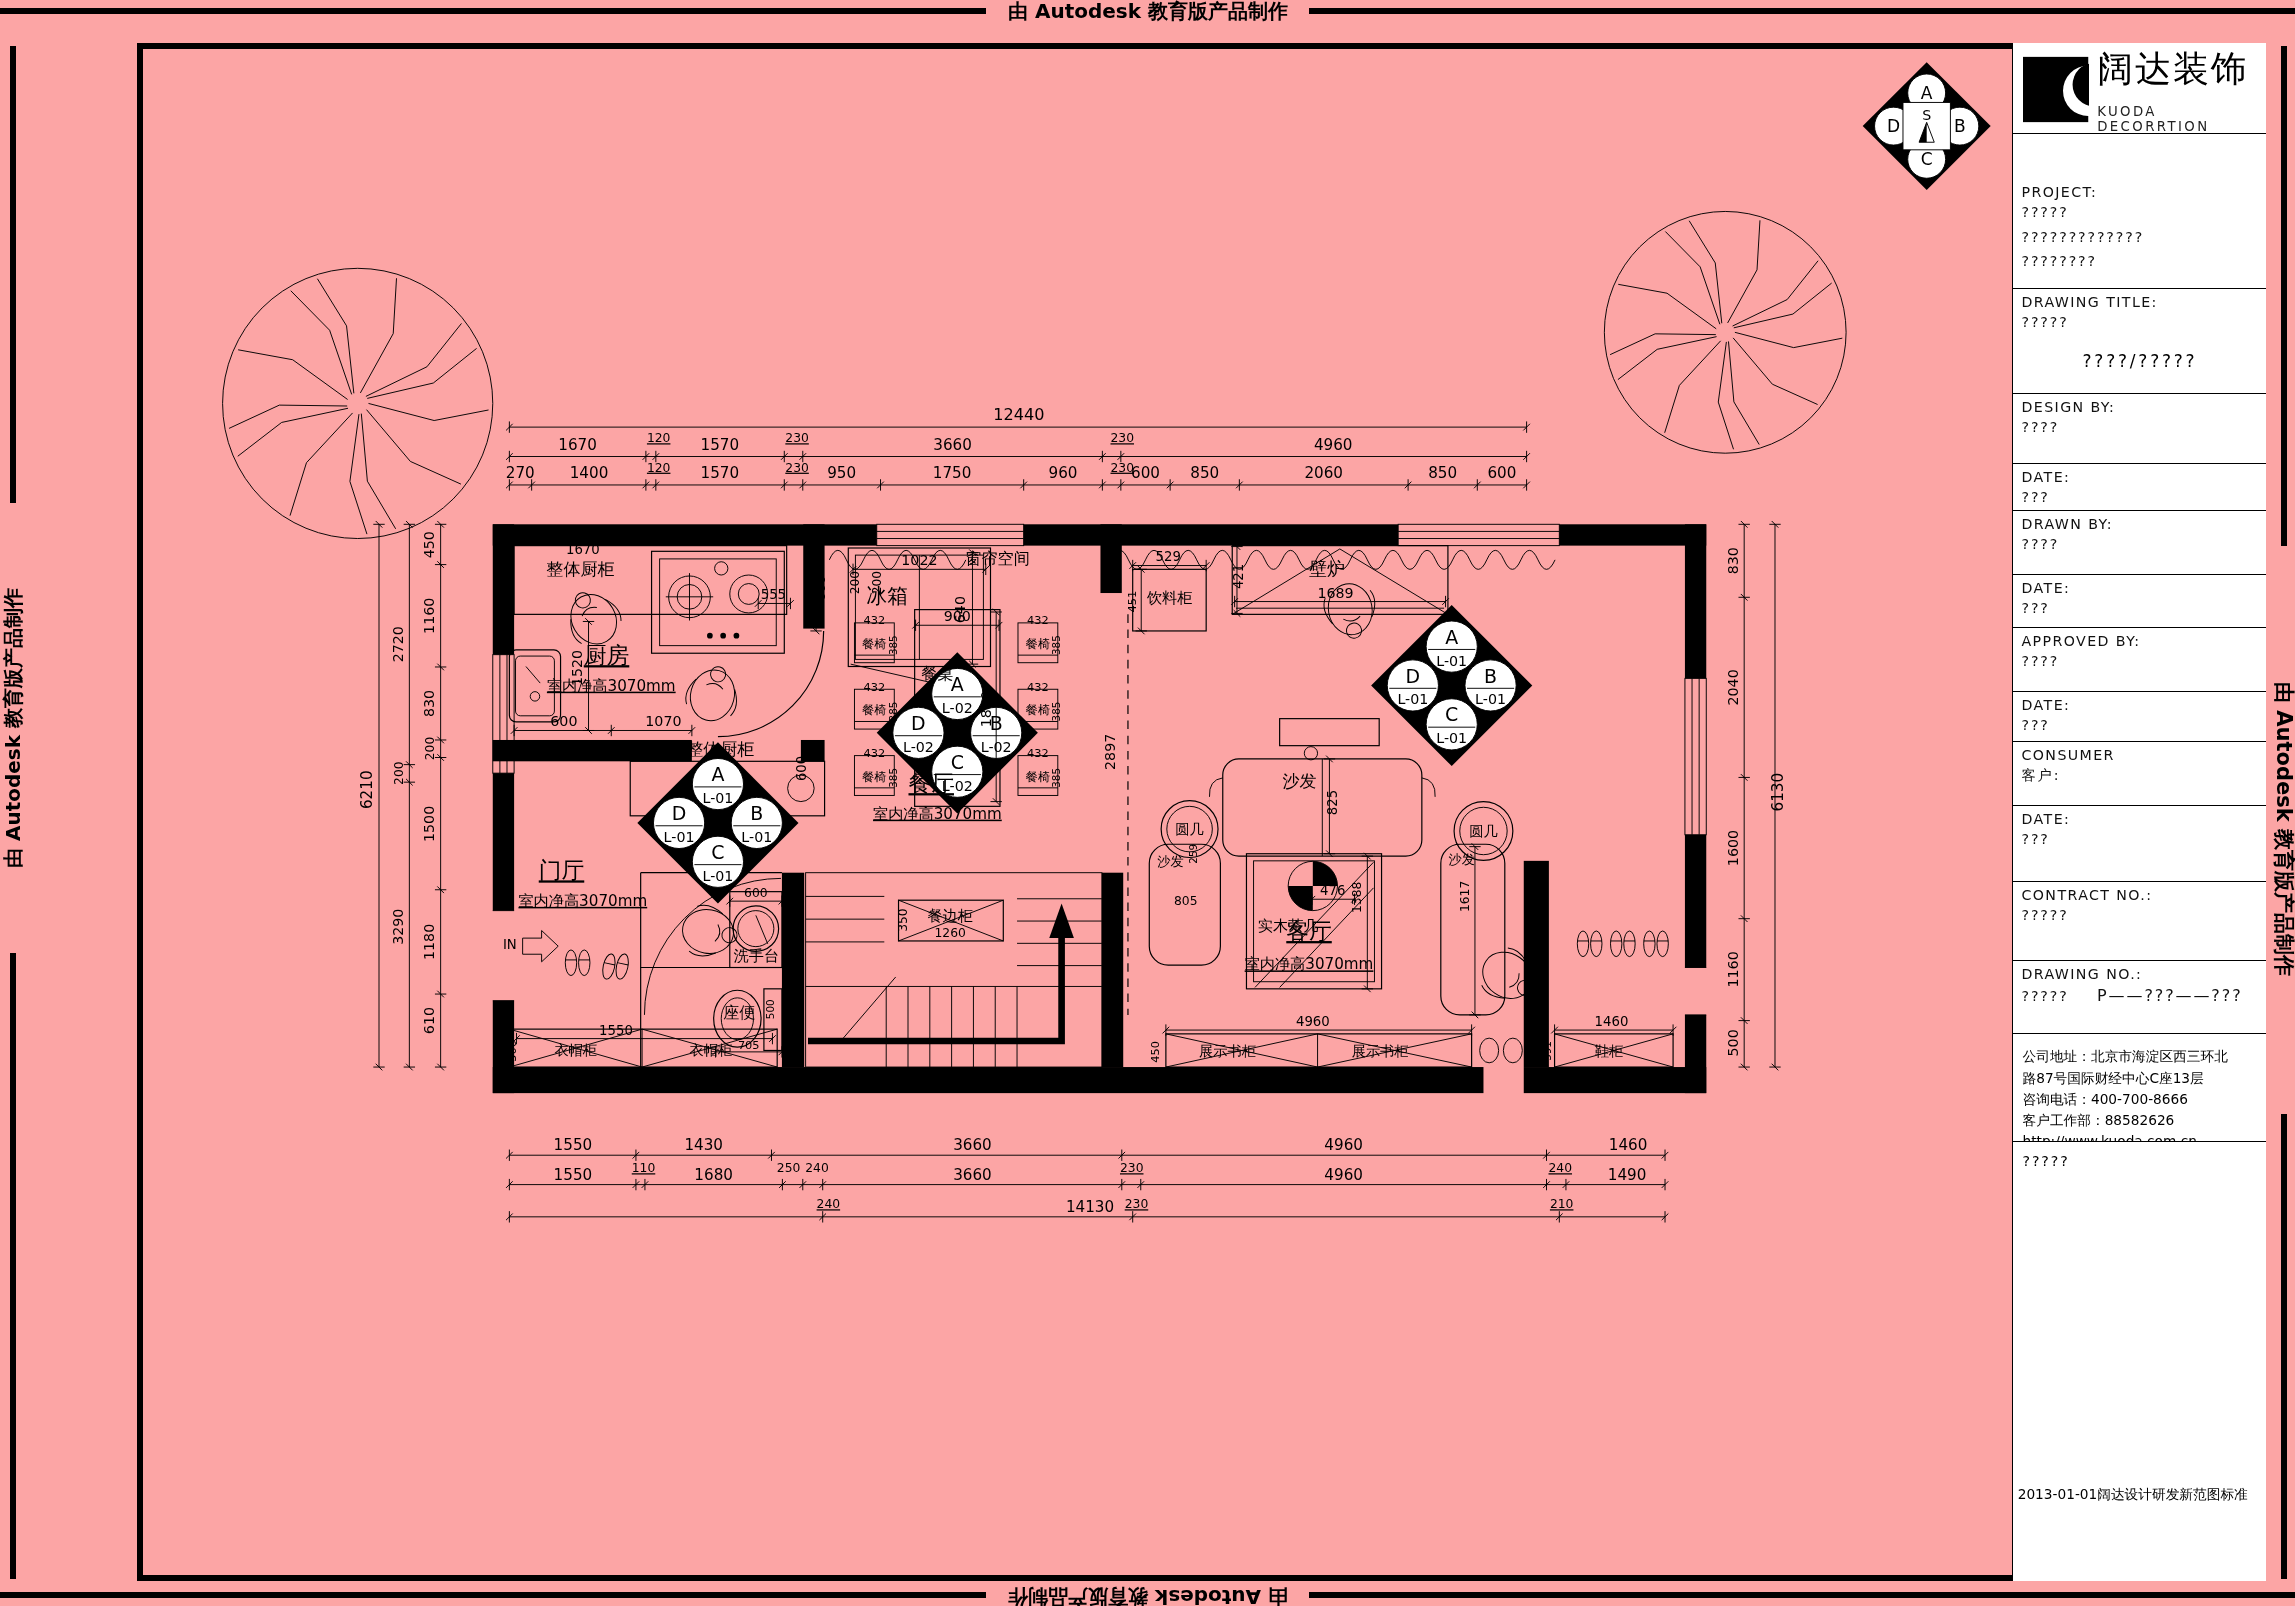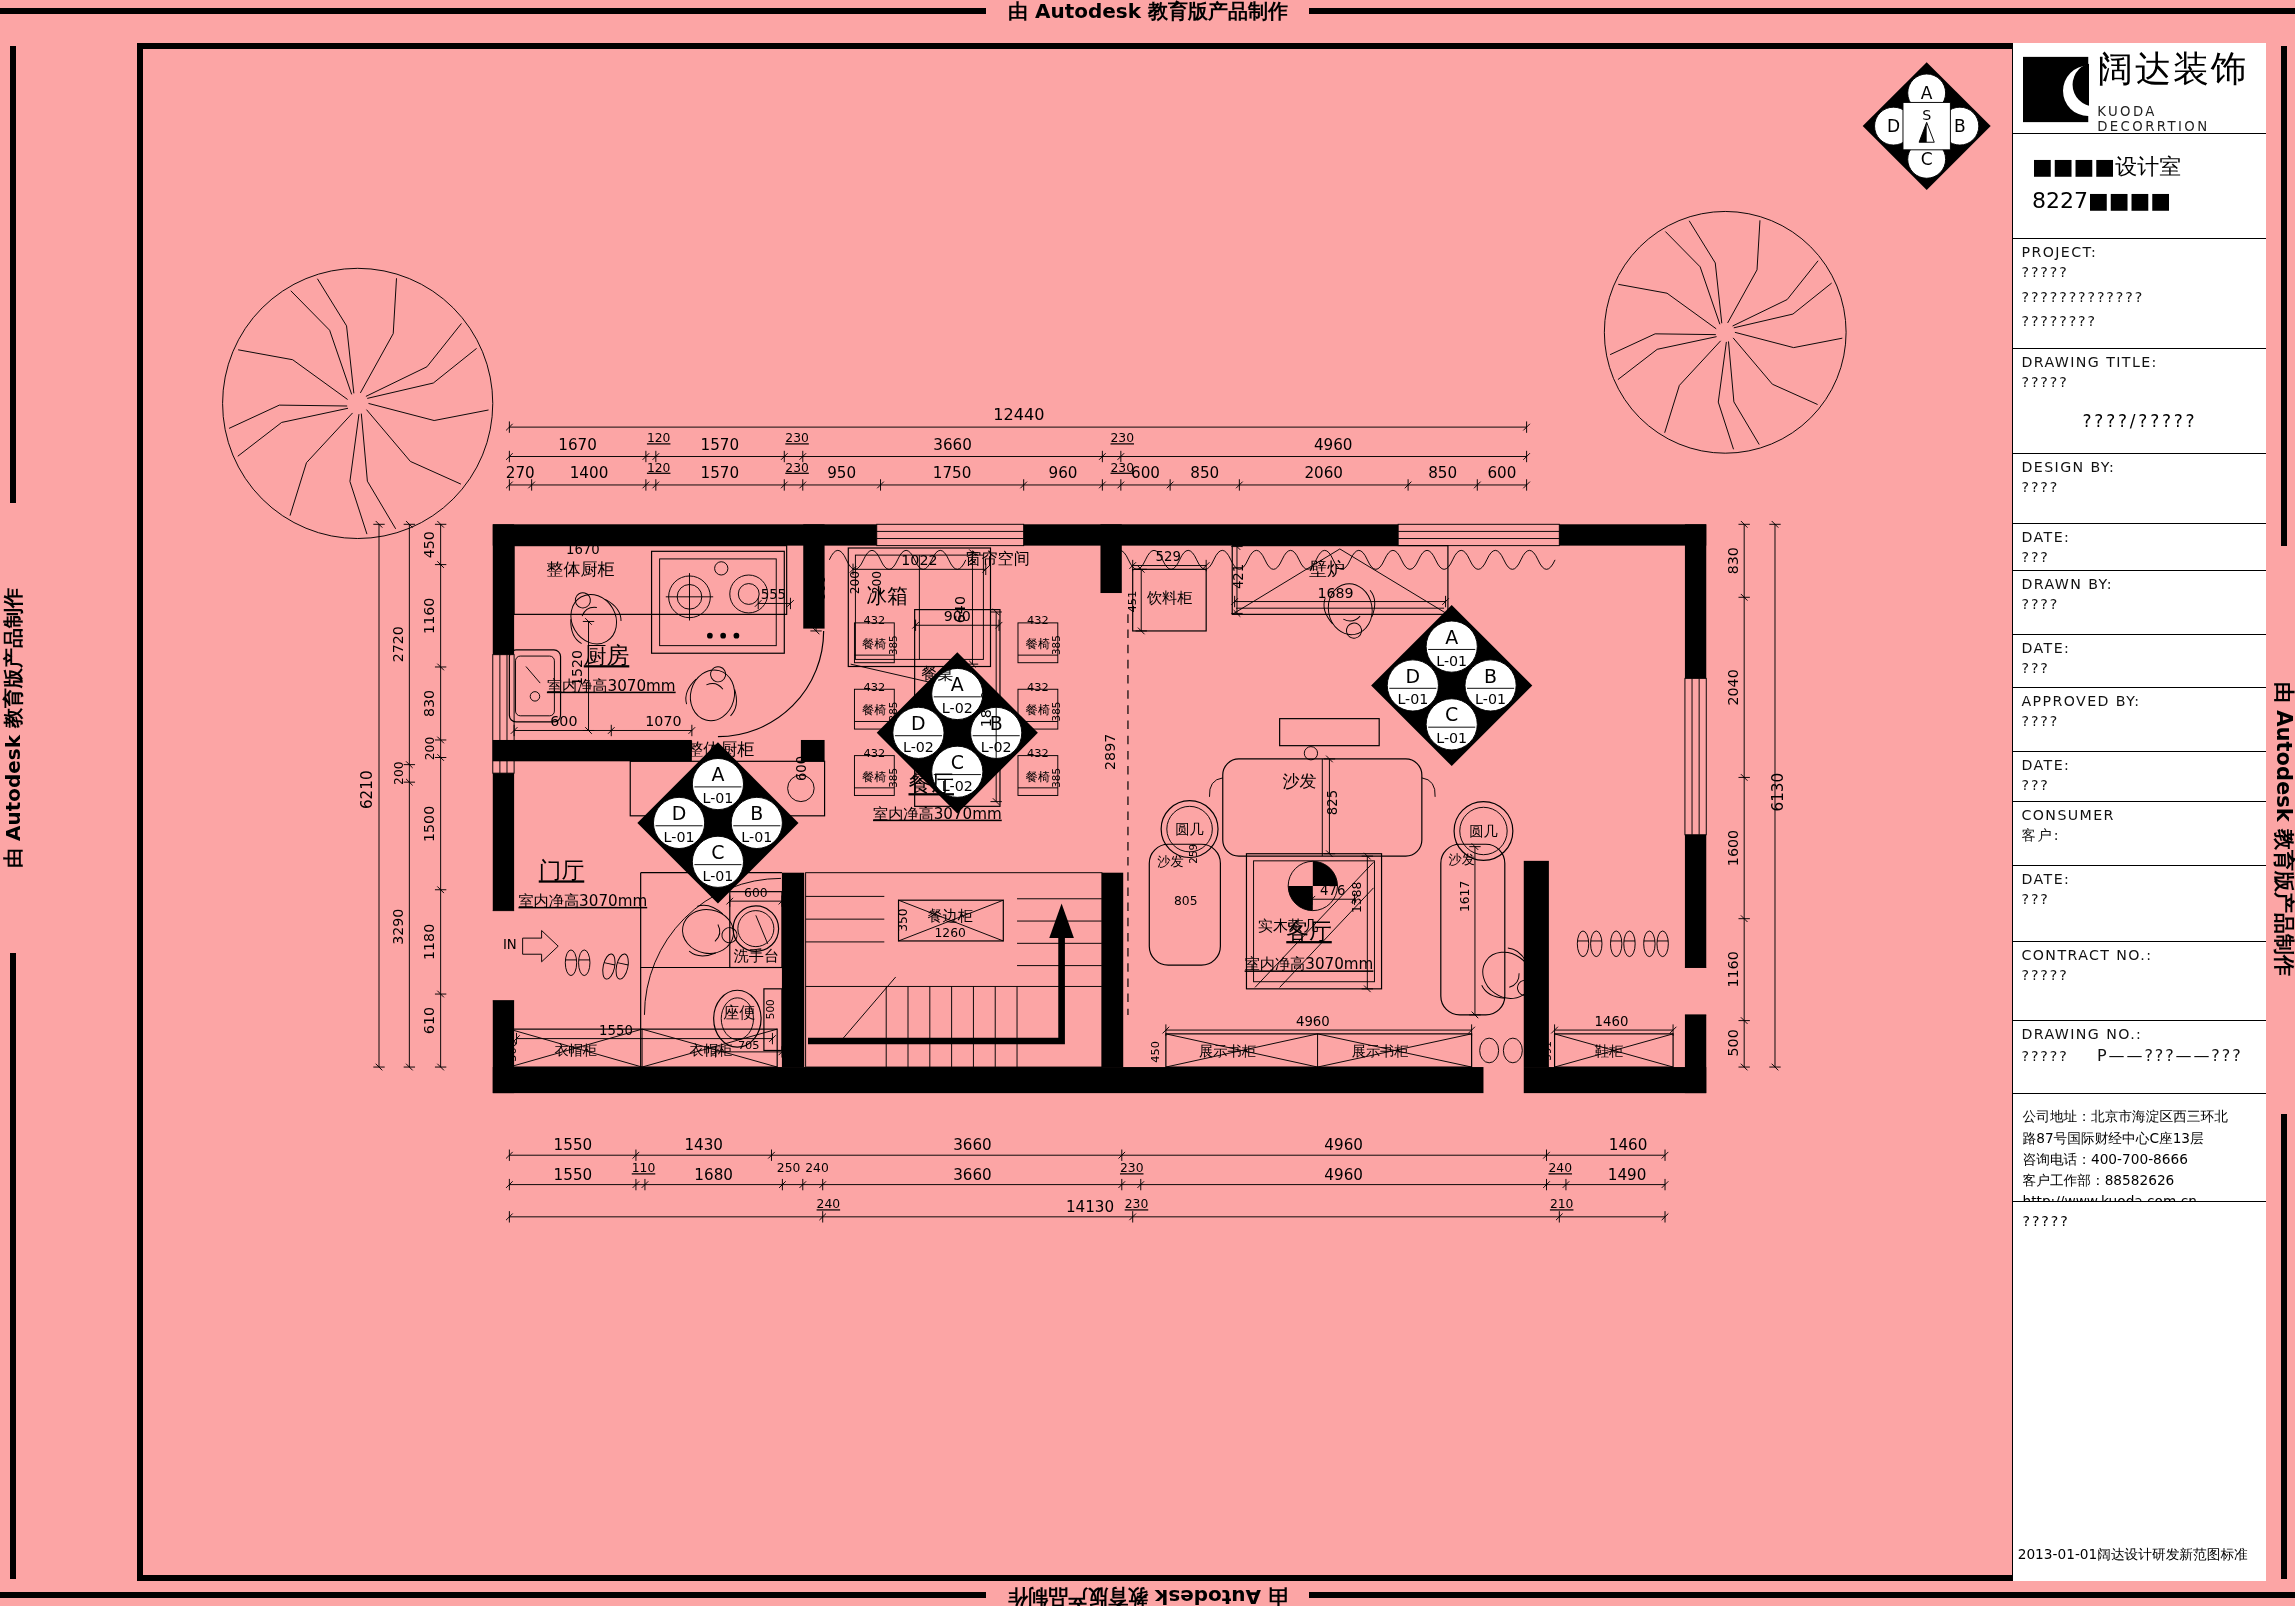--- a/index.html
+++ b/index.html
@@ -779,26 +779,22 @@
     <svg width="71" height="71" viewBox="0 0 150 150">
       <rect x="0" y="0" width="150" height="150" fill="#000"></rect>
       <circle cx="150" cy="78" r="58" fill="#fff"></circle>
       <circle cx="164" cy="64" r="50" fill="#000"></circle>
     </svg>
     <div class="brandcol">
       <div class="brand-zh">阔达装饰</div>
       <div class="brand-en">KUODA DECORRTION</div>
     </div>
   </div>
-  <div class="tb-sec" id="tb-studio">
-    <div>■■■■设计室</div>
-    <div>8227■■■■</div>
-  </div>
   <div id="tb-rows">
-        <div class="tb-row" style="height: 110px;">
+        <div class="tb-row" style="height: 110px; margin-top: 45px;">
           <div class="tb-label">PROJECT:</div>
           <div class="tb-val">?????<br>?????????????<br>????????</div>
         </div>
         <div class="tb-row" style="height: 105px;">
           <div class="tb-label">DRAWING TITLE:</div>
           <div class="tb-val">?????</div>
           <div class="tb-center">????/?????</div>
         </div>
         <div class="tb-row" style="height: 70px;">
           <div class="tb-label">DESIGN BY:</div>

